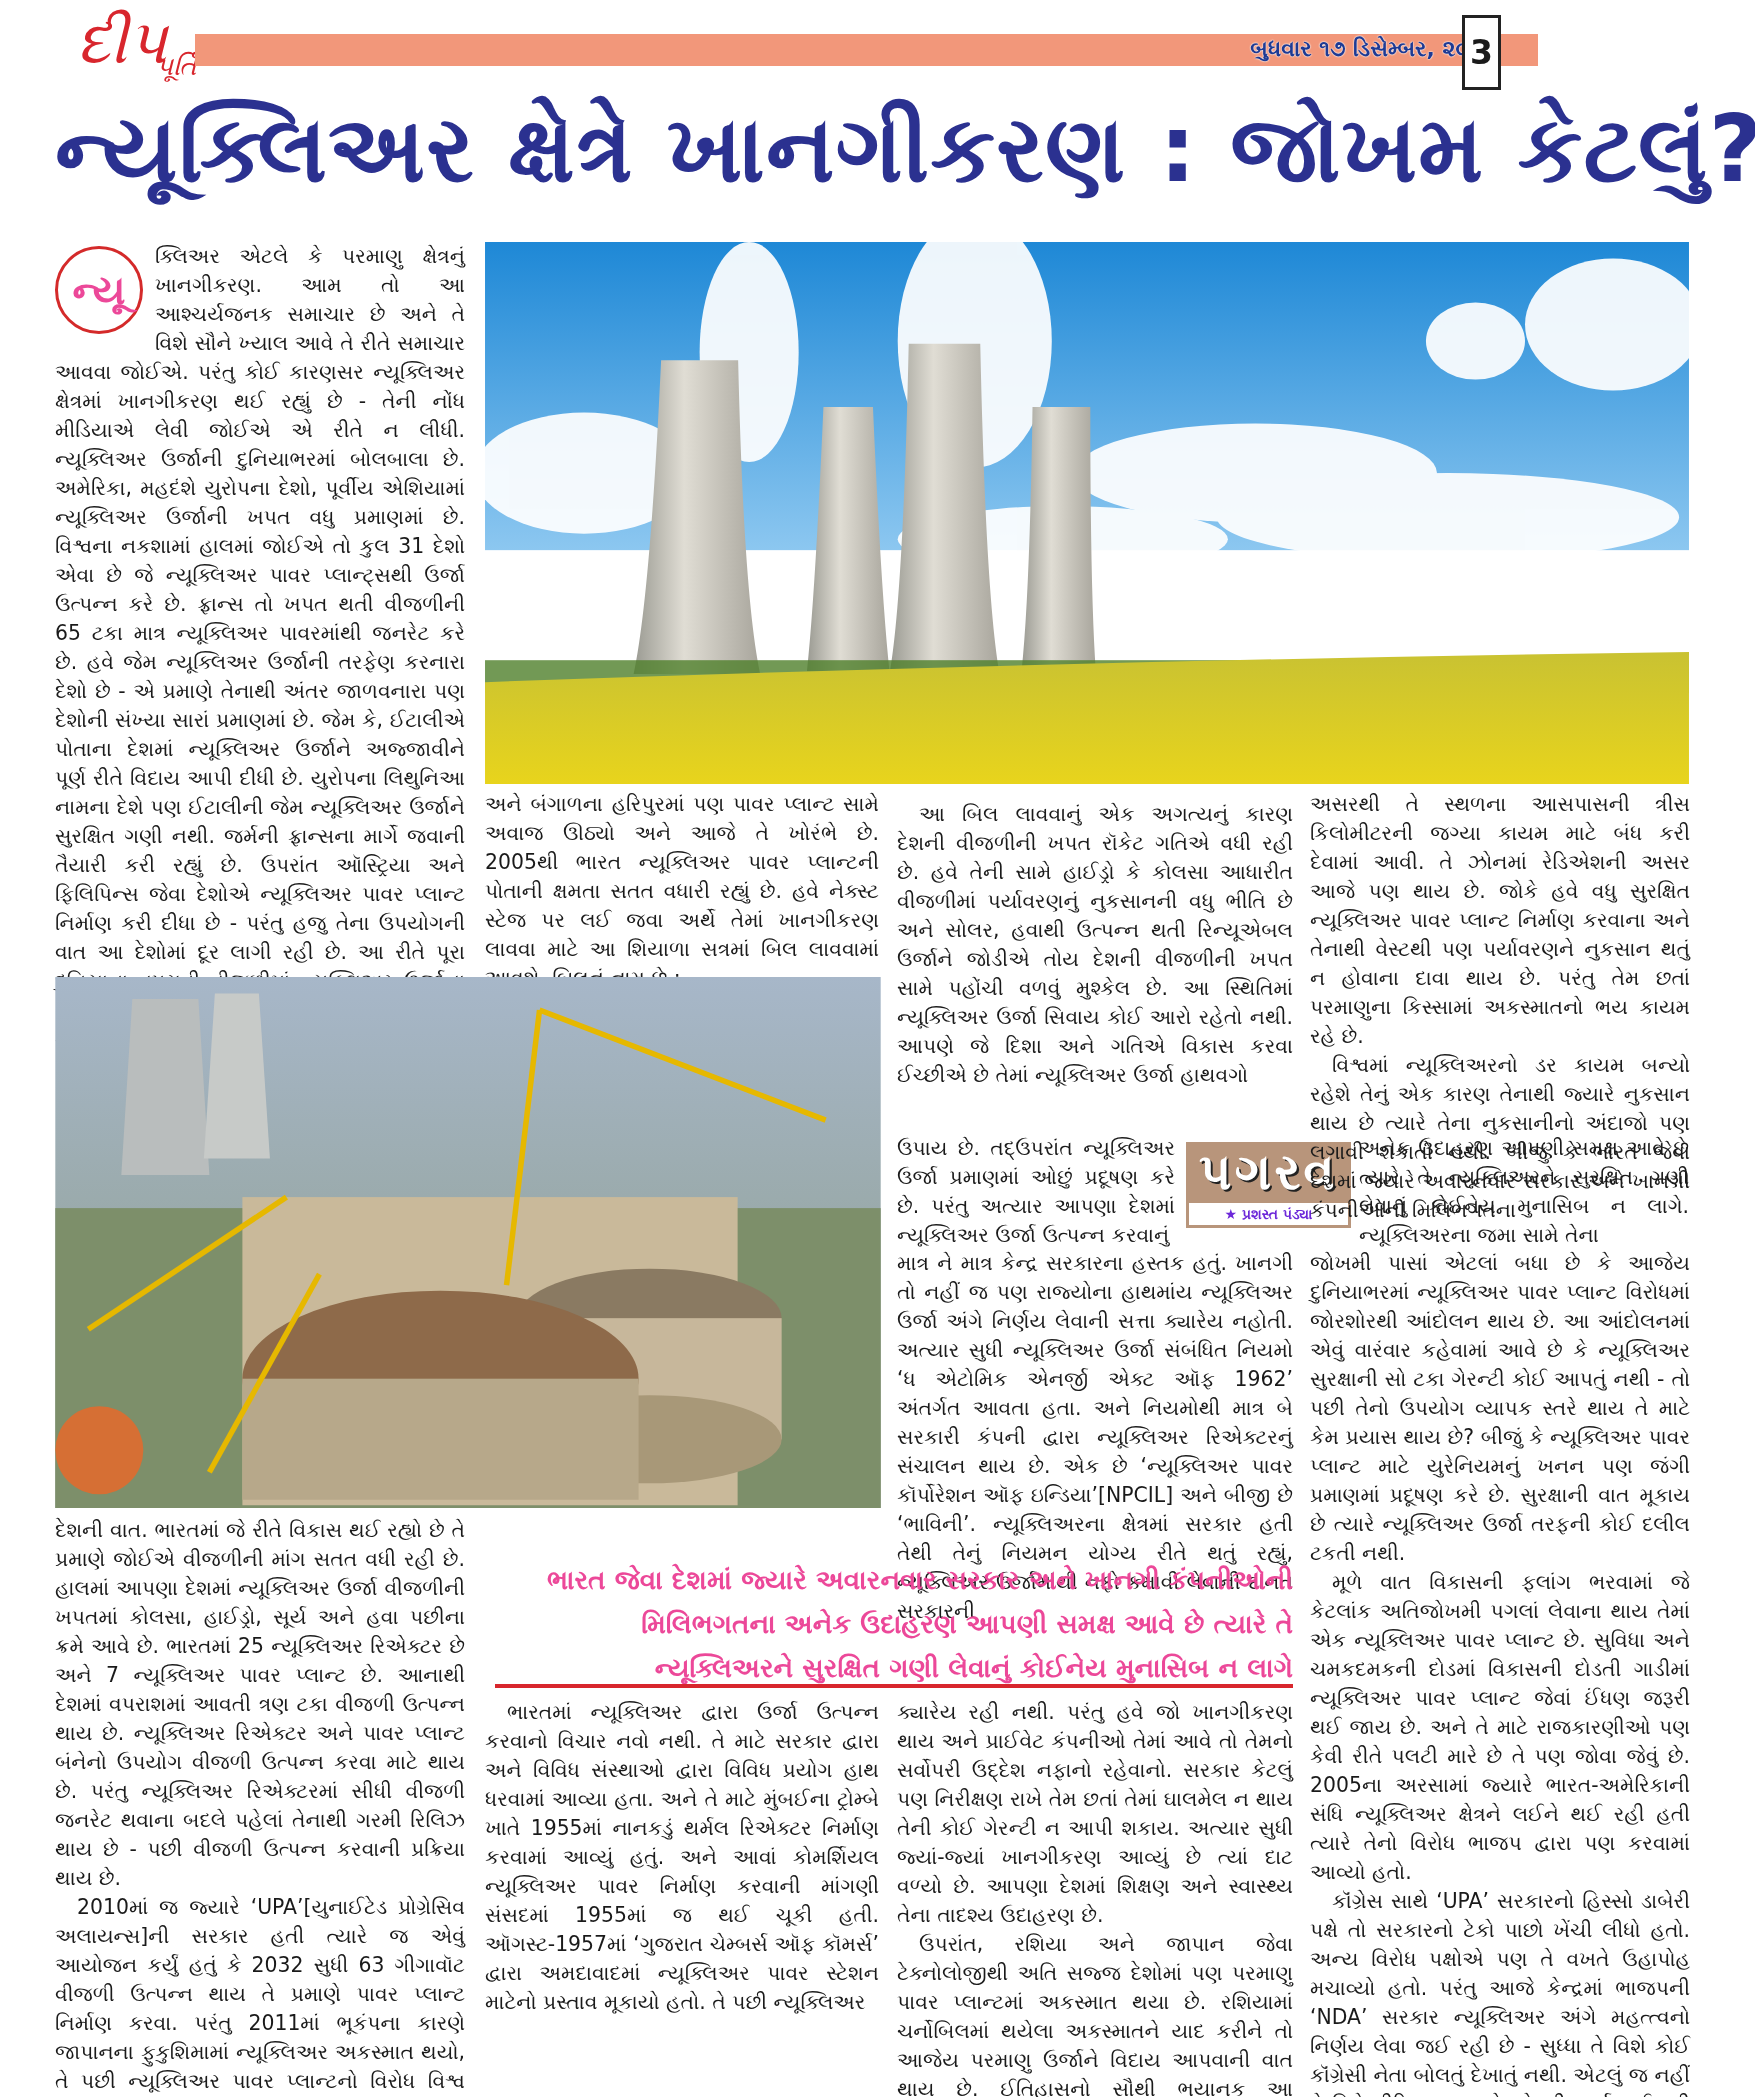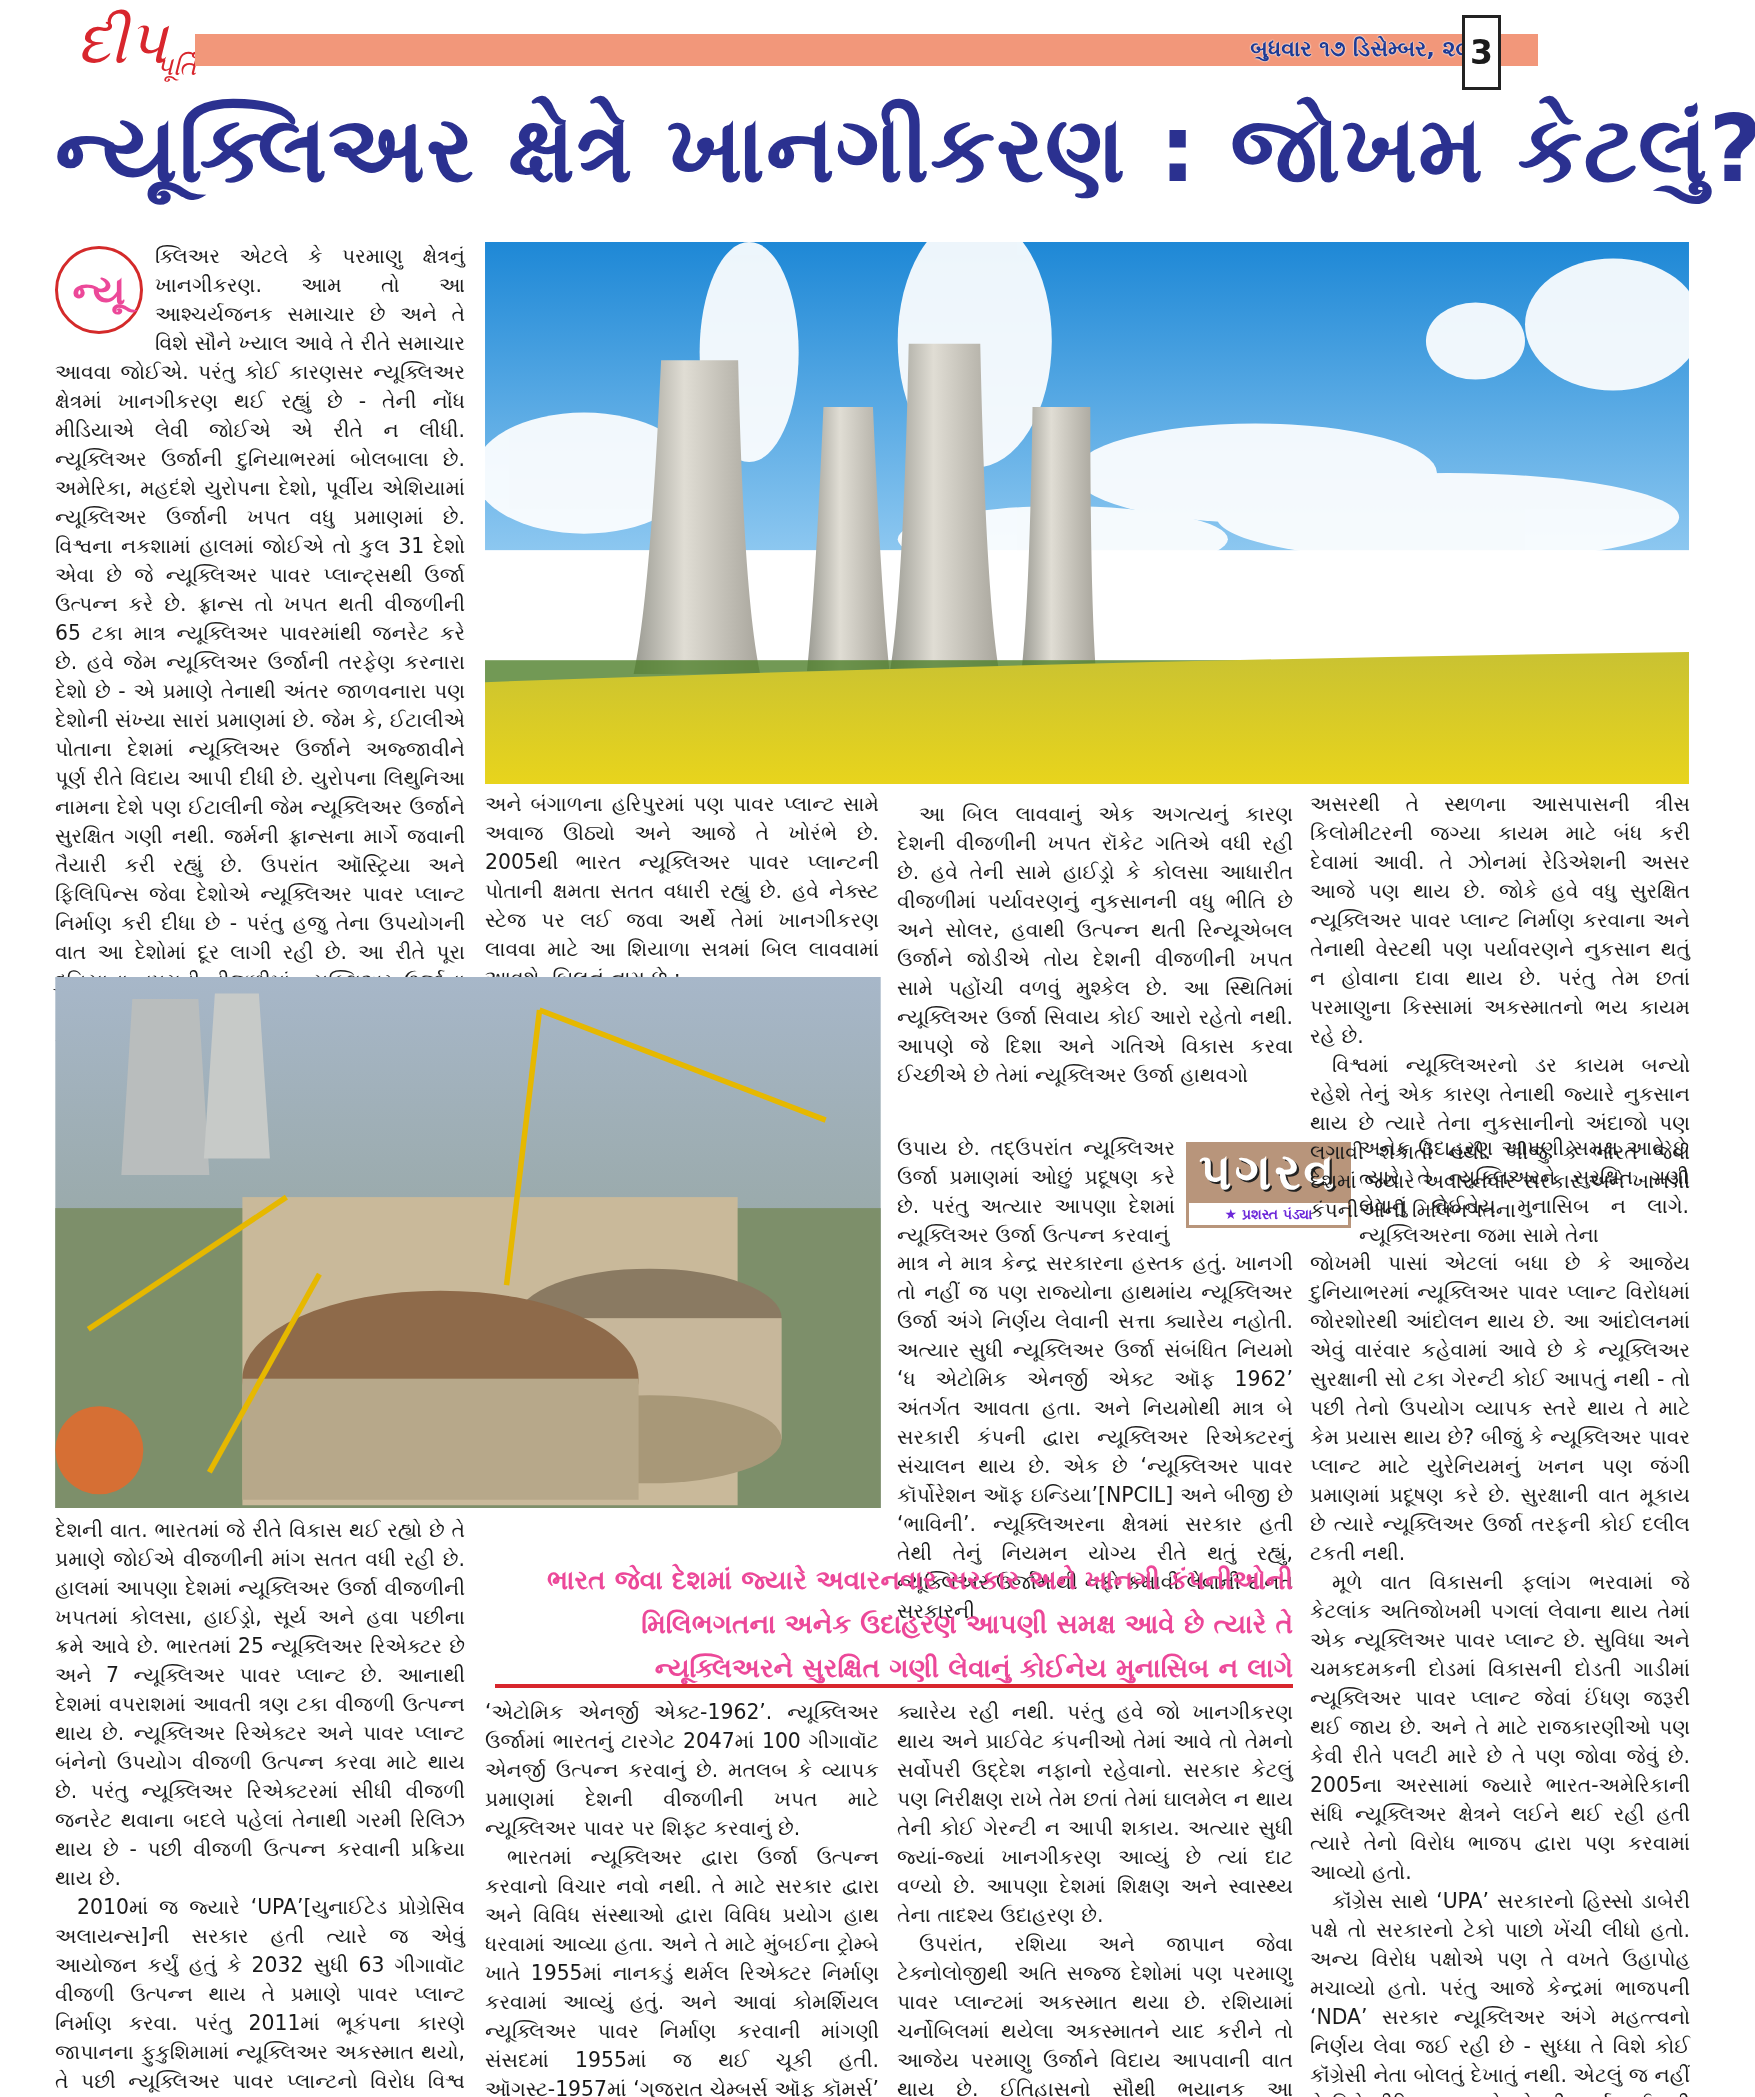--- a/index.html
+++ b/index.html
@@ -139,21 +139,20 @@
 
 <div class="abs col" style="left:55px;top:1516px;width:410px;">
   <p>દેશની વાત. ભારતમાં જે રીતે વિકાસ થઈ રહ્યો છે તે પ્રમાણે જોઈએ વીજળીની માંગ સતત વધી રહી છે. હાલમાં આપણા દેશમાં ન્યૂક્લિઅર ઉર્જા વીજળીની ખપતમાં કોલસા, હાઈડ્રો, સૂર્ય અને હવા પછીના ક્રમે આવે છે. ભારતમાં 25 ન્યૂક્લિઅર રિએક્ટર છે અને 7 ન્યૂક્લિઅર પાવર પ્લાન્ટ છે. આનાથી દેશમાં વપરાશમાં આવતી ત્રણ ટકા વીજળી ઉત્પન્ન થાય છે. ન્યૂક્લિઅર રિએક્ટર અને પાવર પ્લાન્ટ બંનેનો ઉપયોગ વીજળી ઉત્પન્ન કરવા માટે થાય છે. પરંતુ ન્યૂક્લિઅર રિએક્ટરમાં સીધી વીજળી જનરેટ થવાના બદલે પહેલાં તેનાથી ગરમી રિલિઝ થાય છે - પછી વીજળી ઉત્પન્ન કરવાની પ્રક્રિયા થાય છે.</p>
   <p style="text-indent:22px;">2010માં જ જ્યારે ‘UPA’[યુનાઈટેડ પ્રોગ્રેસિવ અલાયન્સ]ની સરકાર હતી ત્યારે જ એવું આયોજન કર્યું હતું કે 2032 સુધી 63 ગીગાવૉટ વીજળી ઉત્પન્ન થાય તે પ્રમાણે પાવર પ્લાન્ટ નિર્માણ કરવા. પરંતુ 2011માં ભૂકંપના કારણે જાપાનના ફુકુશિમામાં ન્યૂક્લિઅર અકસ્માત થયો, તે પછી ન્યૂક્લિઅર પાવર પ્લાન્ટનો વિરોધ વિશ્વ સહિત ભારતમાં પણ થવા માંડ્યો. મહારાષ્ટ્રના જૈતપુર, તમિલનાડુના કુન્ડાકુલમ</p>
 </div>
 
 <div class="abs pullquote">ભારત જેવા દેશમાં જ્યારે અવારનવાર સરકાર અને ખાનગી કંપનીઓની મિલિભગતના અનેક ઉદાહરણ આપણી સમક્ષ આવે છે ત્યારે તે ન્યૂક્લિઅરને સુરક્ષિત ગણી લેવાનું કોઈનેય મુનાસિબ ન લાગે</div>
 <div class="abs pq-rule"></div>
 
 <div class="abs col" style="left:485px;top:1698px;width:394px;">
-  <p>‘એટોમિક એનર્જી એક્ટ-1962’. ન્યૂક્લિઅર ઉર્જામાં ભારતનું ટારગેટ 2047માં 100 ગીગાવૉટ એનર્જી ઉત્પન્ન કરવાનું છે. મતલબ કે વ્યાપક પ્રમાણમાં દેશની વીજળીની ખપત માટે ન્યૂક્લિઅર પાવર પર શિફ્ટ કરવાનું છે.</p>
   <p style="text-indent:22px;">ભારતમાં ન્યૂક્લિઅર દ્વારા ઉર્જા ઉત્પન્ન કરવાનો વિચાર નવો નથી. તે માટે સરકાર દ્વારા અને વિવિધ સંસ્થાઓ દ્વારા વિવિધ પ્રયોગ હાથ ધરવામાં આવ્યા હતા. અને તે માટે મુંબઈના ટ્રોમ્બે ખાતે 1955માં નાનકડું થર્મલ રિએક્ટર નિર્માણ કરવામાં આવ્યું હતું. અને આવાં કોમર્શિયલ ન્યૂક્લિઅર પાવર નિર્માણ કરવાની માંગણી સંસદમાં 1955માં જ થઈ ચૂકી હતી. ઑગસ્ટ-1957માં ‘ગુજરાત ચેમ્બર્સ ઑફ કૉમર્સ’ દ્વારા અમદાવાદમાં ન્યૂક્લિઅર પાવર સ્ટેશન માટેનો પ્રસ્તાવ મૂકાયો હતો. તે પછી ન્યૂક્લિઅર</p>
 </div>
 
 <div class="abs col" style="left:897px;top:1698px;width:396px;">
   <p>ક્યારેય રહી નથી. પરંતુ હવે જો ખાનગીકરણ થાય અને પ્રાઈવેટ કંપનીઓ તેમાં આવે તો તેમનો સર્વોપરી ઉદ્દેશ નફાનો રહેવાનો. સરકાર કેટલું પણ નિરીક્ષણ રાખે તેમ છતાં તેમાં ઘાલમેલ ન થાય તેની કોઈ ગેરન્ટી ન આપી શકાય. અત્યાર સુધી જ્યાં-જ્યાં ખાનગીકરણ આવ્યું છે ત્યાં દાટ વળ્યો છે. આપણા દેશમાં શિક્ષણ અને સ્વાસ્થ્ય તેના તાદશ્ય ઉદાહરણ છે.</p>
   <p style="text-indent:22px;">ઉપરાંત, રશિયા અને જાપાન જેવા ટેક્નોલોજીથી અતિ સજ્જ દેશોમાં પણ પરમાણુ પાવર પ્લાન્ટમાં અકસ્માત થયા છે. રશિયામાં ચર્નોબિલમાં થયેલા અકસ્માતને યાદ કરીને તો આજેય પરમાણુ ઉર્જાને વિદાય આપવાની વાત થાય છે. ઈતિહાસનો સૌથી ભયાનક આ અકસ્માતમાં લાખો લોકોનું સ્થળાંતર કરવું પડ્યું હતું. ચર્નોબિલમાં પરમાણુ અકસ્માતની</p>
 </div>
 
 
 </body></html>

